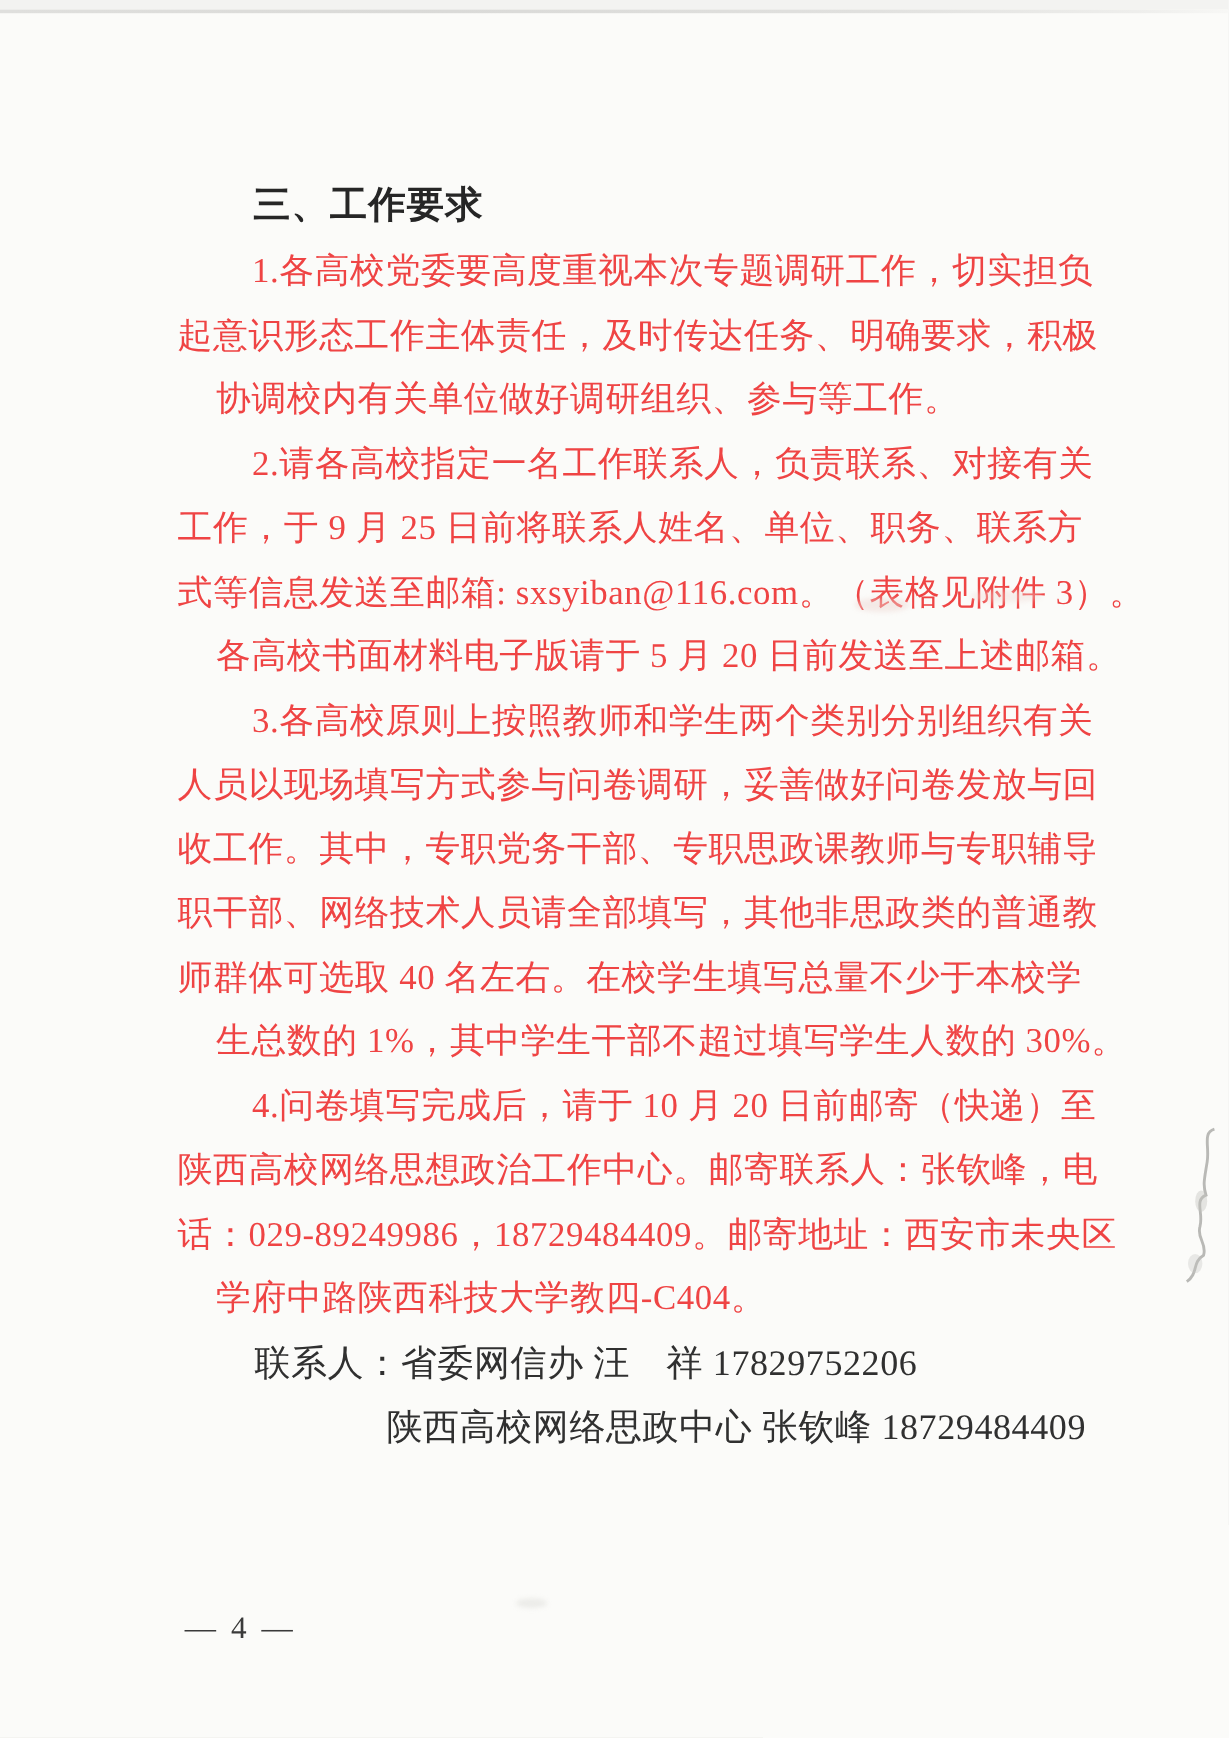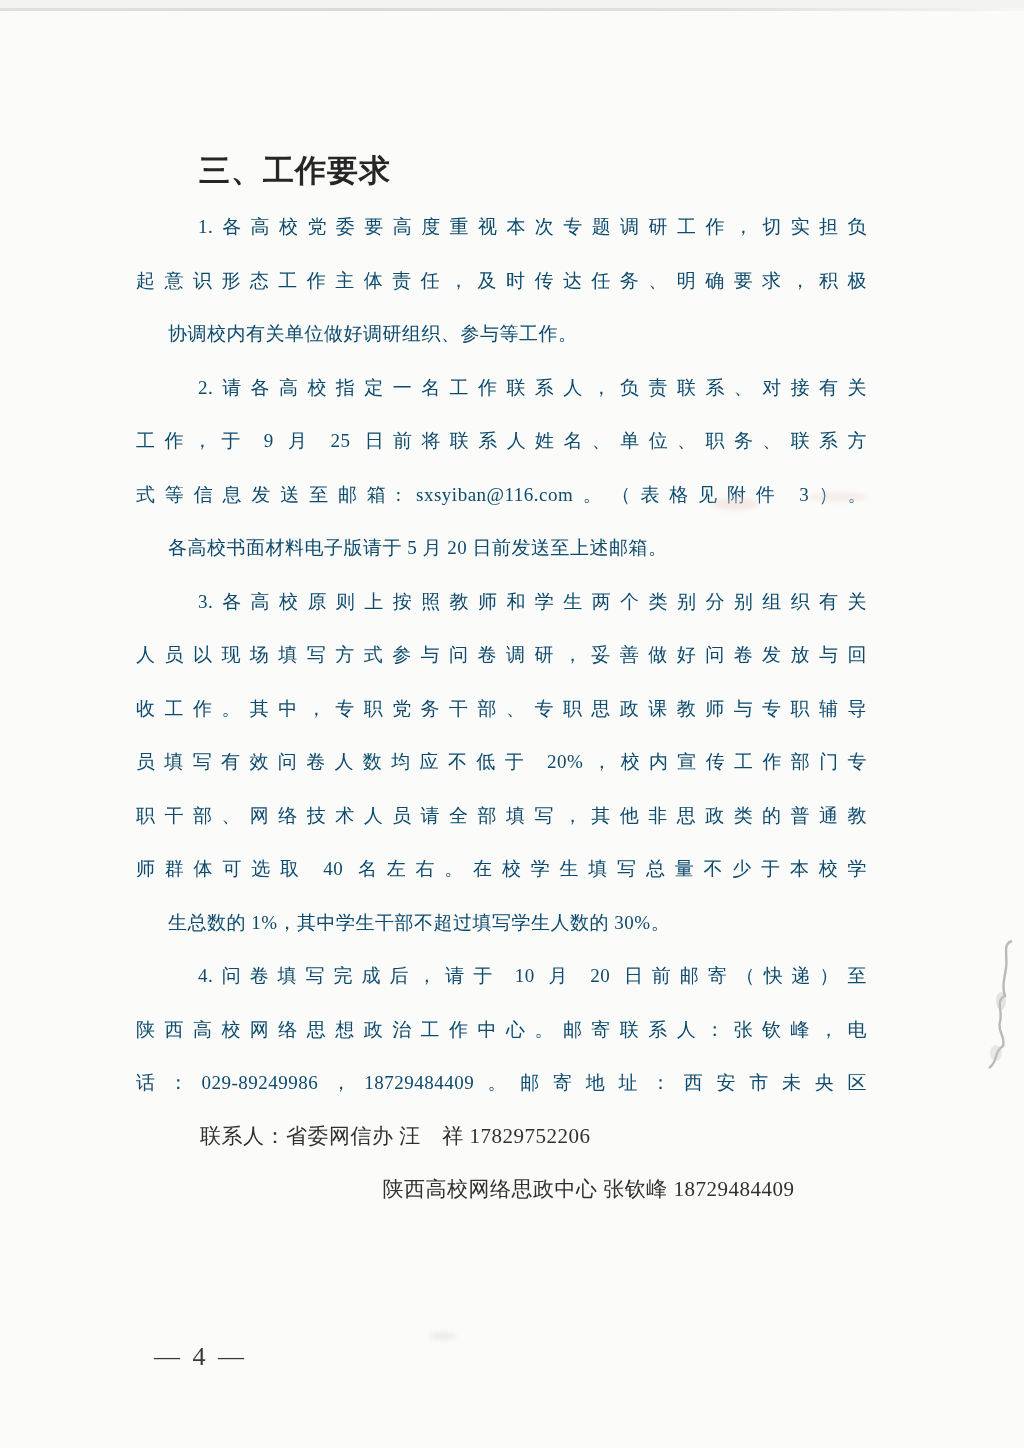--- a/index.html
+++ b/index.html
@@ -17,35 +17,35 @@
   .scan-line{position:absolute;top:8px;left:0;width:100%;height:3px;
     background:linear-gradient(to right,#dcdcda 0%,#d6d6d4 35%,#dddddb 70%,#ededeb 93%,#f7f7f5 100%);
     opacity:.9;}
   .fold-mark{position:absolute;left:982px;top:935px;}
   .smudge{position:absolute;border-radius:50%;filter:blur(2px);}
   .smudge.s1{left:712px;top:498px;width:46px;height:12px;background:#ecd4cf;opacity:.45;}
   .smudge.s2{left:808px;top:492px;width:60px;height:10px;background:#eed8d2;opacity:.38;}
   .smudge.s3{left:430px;top:1332px;width:26px;height:8px;background:#dcdcd8;opacity:.5;}
 
   
-  .content{position:absolute;left:136px;top:142px;width:731px;}
+  .content{position:absolute;left:148px;top:142px;width:731px;}
   .heading{
     height:58px;line-height:58px;padding-left:63px;
     font-family:"Liberation Sans","DejaVu Sans",sans-serif;
     font-weight:700;font-size:31px;color:#262626;letter-spacing:1px;
   }
   .line{
-    font-size:19px;height:53.5px;line-height:53.5px;
+    font-size:29px;height:53.5px;line-height:53.5px;
     text-align:justify;text-align-last:justify;
-    letter-spacing:.5px;white-space:nowrap;color:#0c4a6e;font-family:Liberation Serif, serif;
+    letter-spacing:.5px;white-space:nowrap;color:#ef4444;font-family:Liberation Serif, serif;
   }
   .line.indent{padding-left:62px;}
   .line.end{text-align-last:left;margin-left:32px;}
   .contact{
-    font-size:21px;height:53.5px;line-height:53.5px;
+    font-size:30px;height:53.5px;line-height:53.5px;
     letter-spacing:.5px;white-space:nowrap;color:#303030;
   }
   .contact.c1{padding-left:64px;}
   .contact.c2{padding-left:174px;text-align:center;}
 
   .page-number{
     position:absolute;left:154px;top:1342px;
     font-size:26px;color:#3a3a3a;letter-spacing:3px;
     font-family:"Liberation Serif","DejaVu Serif",serif;
   }
@@ -64,27 +64,27 @@
         <div class="line indent">1.各高校党委要高度重视本次专题调研工作，切实担负</div>
         <div class="line">起意识形态工作主体责任，及时传达任务、明确要求，积极</div>
         <div class="line end">协调校内有关单位做好调研组织、参与等工作。</div>
         <div class="line indent">2.请各高校指定一名工作联系人，负责联系、对接有关</div>
         <div class="line">工作，于 9 月 25 日前将联系人姓名、单位、职务、联系方</div>
         <div class="line">式等信息发送至邮箱: sxsyiban@116.com。（表格见附件 3）。</div>
         <div class="line end">各高校书面材料电子版请于 5 月 20 日前发送至上述邮箱。</div>
         <div class="line indent">3.各高校原则上按照教师和学生两个类别分别组织有关</div>
         <div class="line">人员以现场填写方式参与问卷调研，妥善做好问卷发放与回</div>
         <div class="line">收工作。其中，专职党务干部、专职思政课教师与专职辅导</div>
-        <div class="line">员填写有效问卷人数均应不低于 20%，校内宣传工作部门专</div>
         <div class="line">职干部、网络技术人员请全部填写，其他非思政类的普通教</div>
         <div class="line">师群体可选取 40 名左右。在校学生填写总量不少于本校学</div>
         <div class="line end">生总数的 1%，其中学生干部不超过填写学生人数的 30%。</div>
         <div class="line indent">4.问卷填写完成后，请于 10 月 20 日前邮寄（快递）至</div>
         <div class="line">陕西高校网络思想政治工作中心。邮寄联系人：张钦峰，电</div>
         <div class="line">话：029-89249986，18729484409。邮寄地址：西安市未央区</div>
+        <div class="line end">学府中路陕西科技大学教四-C404。</div>
       </div>
     <div class="contact c1">联系人：省委网信办 汪　祥 17829752206</div>
     <div class="contact c2">陕西高校网络思政中心 张钦峰 18729484409</div>
   </div>
 
   <svg class="fold-mark" width="42" height="148" viewBox="0 0 42 148">
     <path d="M30,6 C20,9 26,20 24,33 C22,46 20,52 23,61 C13,65 21,76 18,87 C15,97 24,101 21,111 C11,117 17,126 7,133" fill="none" stroke="#a9a9a5" stroke-width="2.4" opacity="0.8"></path>
     <ellipse cx="19" cy="66" rx="5" ry="9" fill="#c2c2be" opacity="0.4"></ellipse>
     <ellipse cx="14" cy="118" rx="6" ry="8" fill="#c6c6c2" opacity="0.35"></ellipse>
   </svg>

